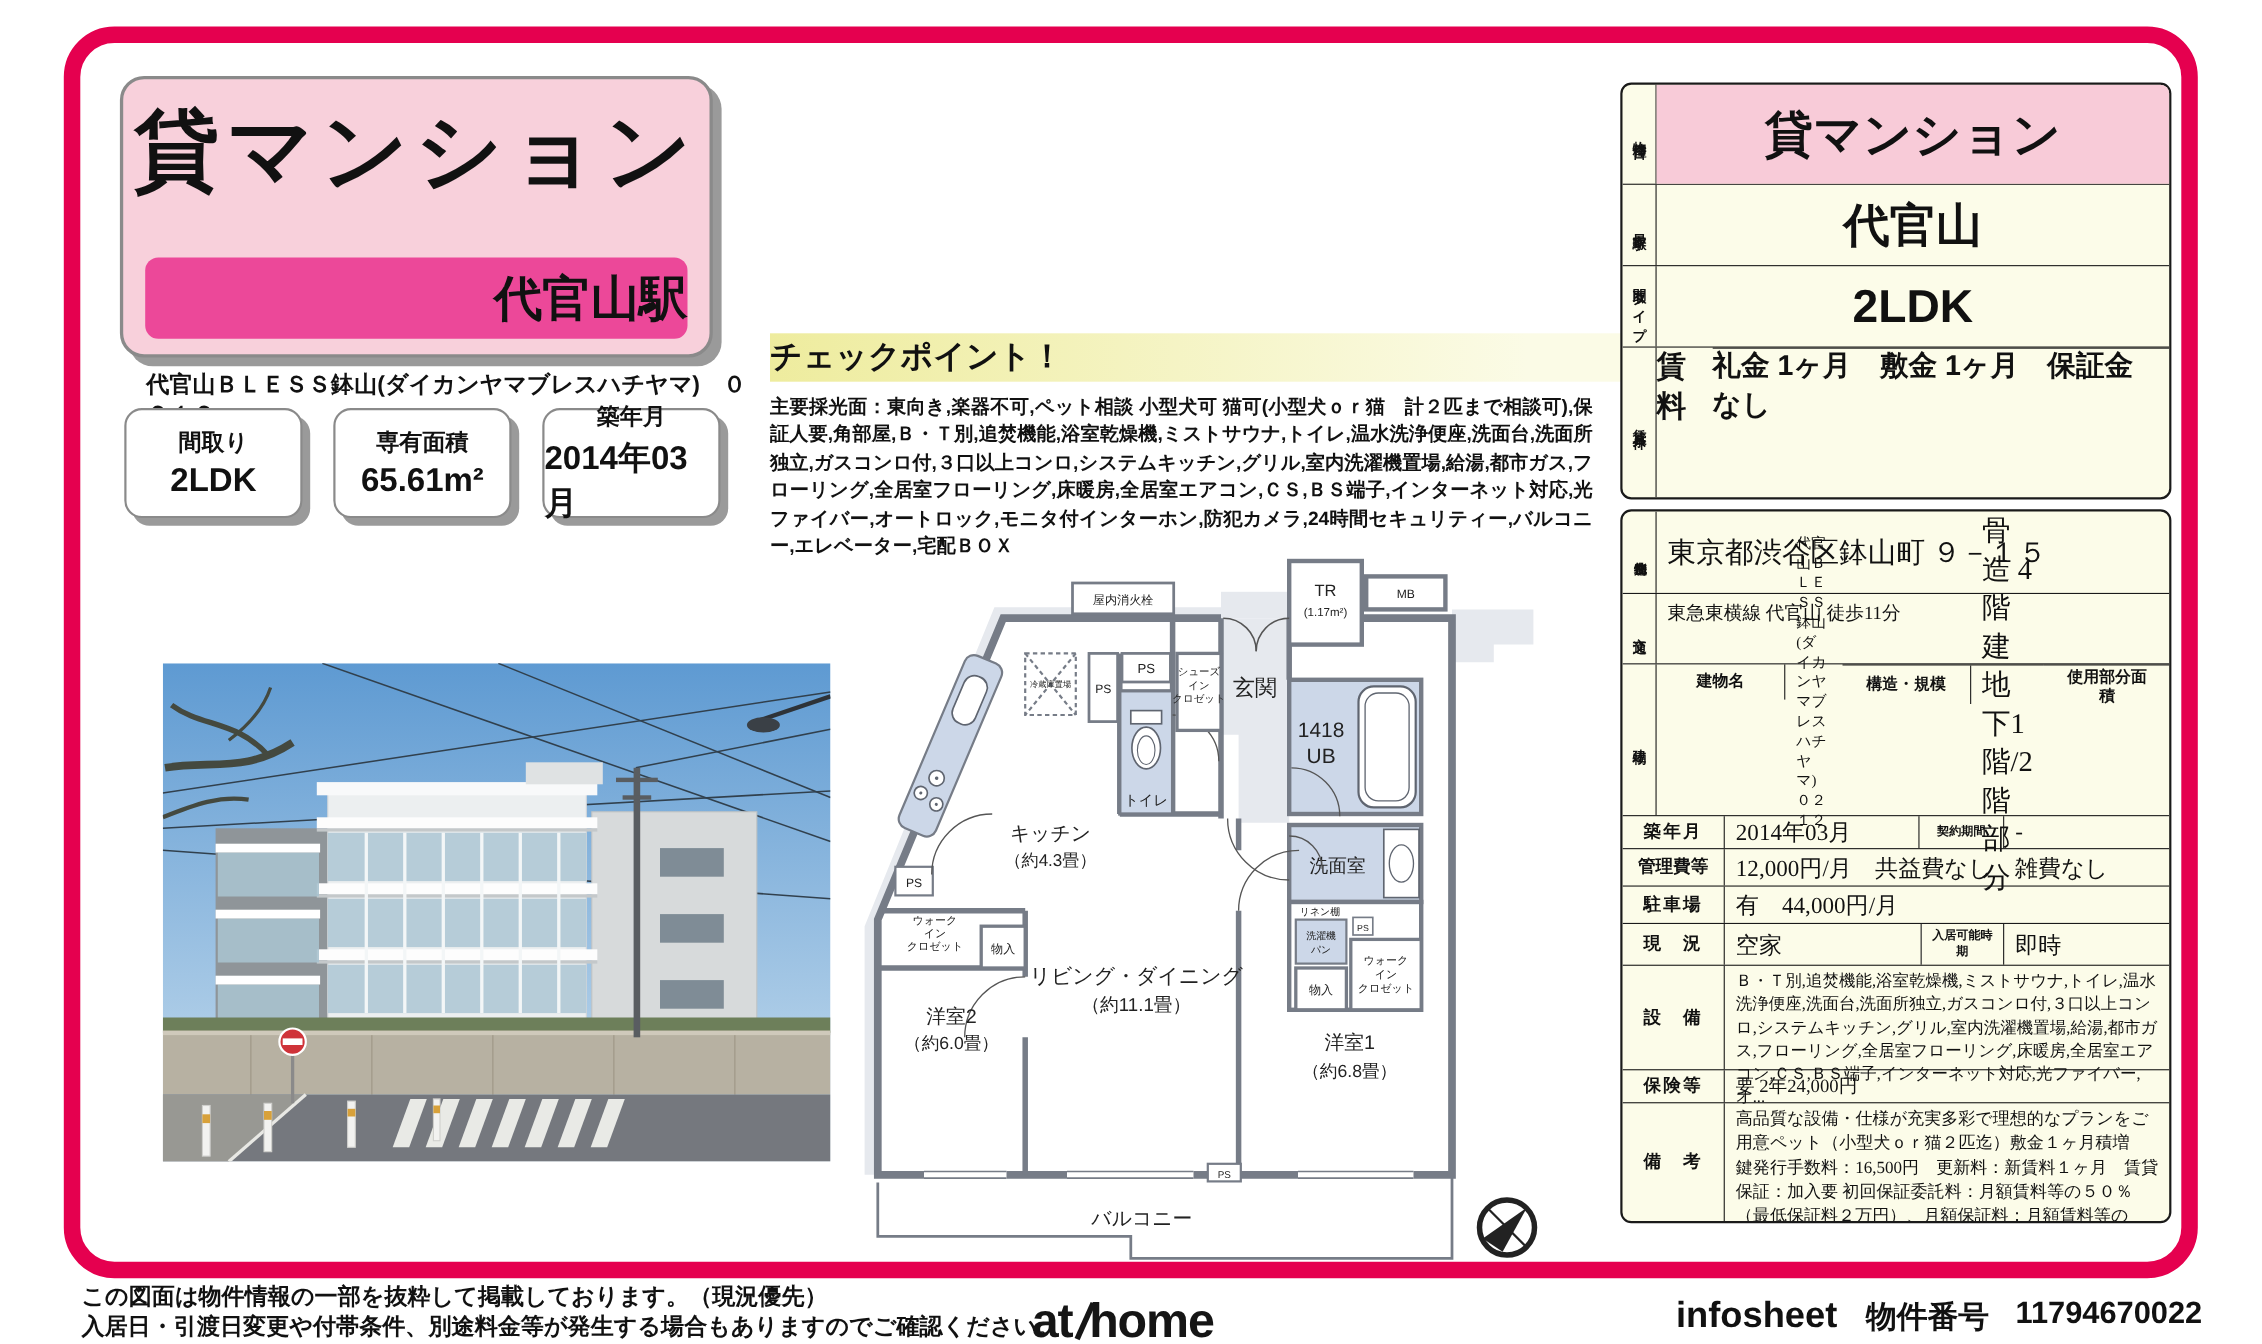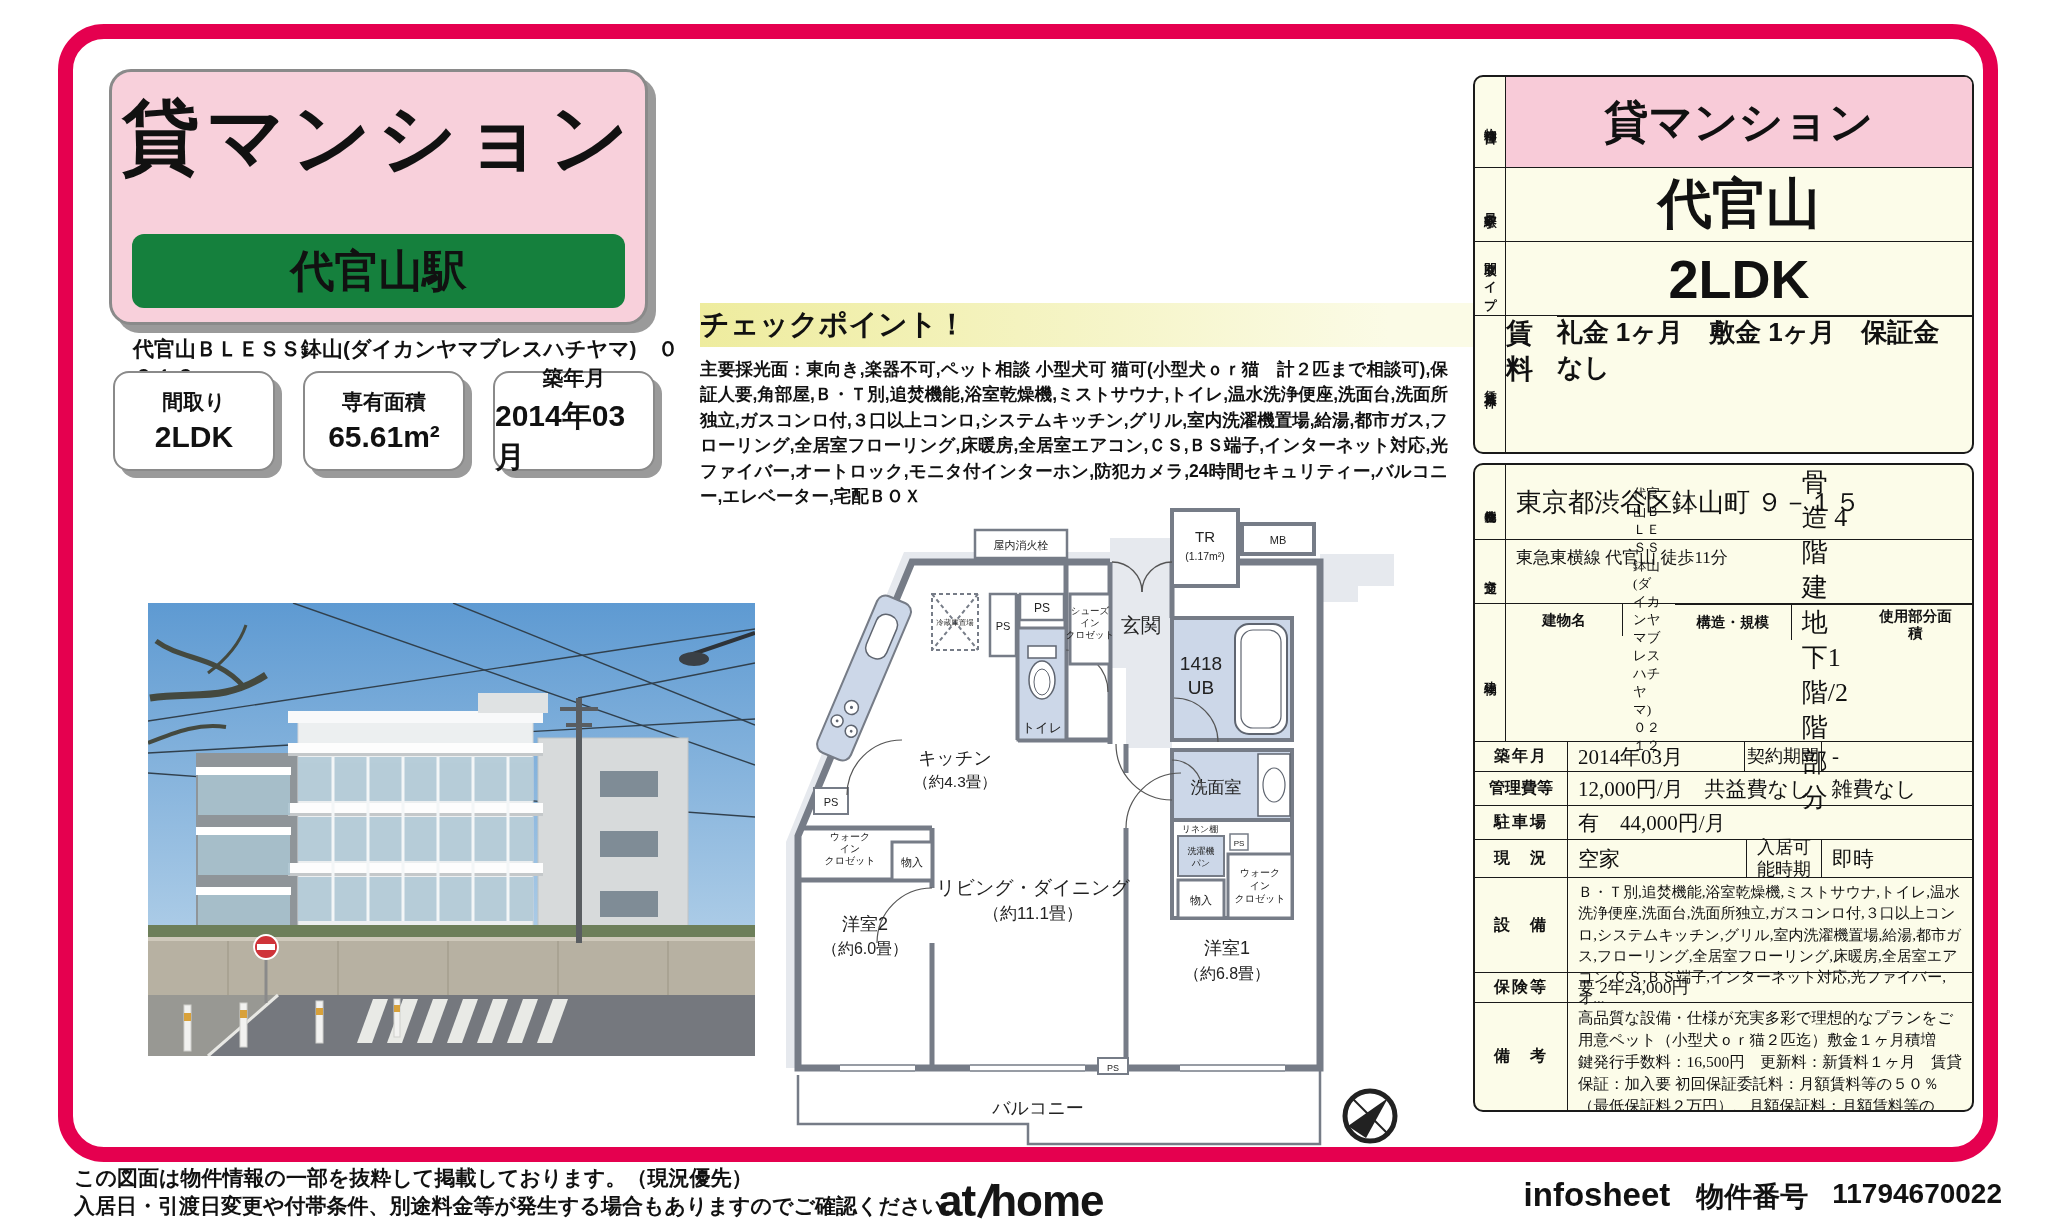--- a/index.html
+++ b/index.html
@@ -4,22 +4,22 @@
 <style>
   html,body{margin:0;padding:0;background:#fff;}
   .page{position:relative;width:2056px;height:1222px;background:#fff;overflow:hidden;
         font-family:"Liberation Sans","DejaVu Sans",sans-serif;color:#111;}
   .frame{position:absolute;left:58px;top:24px;width:1910px;height:1108px;
          border:15px solid #e5004f;border-radius:46px;background:#fff;}
   
   .title-box{position:absolute;left:36px;top:30px;width:533px;height:250px;background:#f8d0db;
              border:3px solid #8a8a8a;border-radius:22px;box-shadow:8px 8px 0 #9a9a9a;}
   .title-main{margin-top:14px;text-align:center;font-size:78px;font-weight:bold;letter-spacing:6px;color:#111;}
-  .title-station{position:absolute;left:20px;right:20px;bottom:14px;height:74px;background:#15803d;
-                 border-radius:12px;display:flex;align-items:center;justify-content:center;}
+  .title-station{position:absolute;left:20px;right:20px;bottom:14px;height:74px;background:#ec4899;
+                 border-radius:12px;display:flex;align-items:center;justify-content:flex-end;}
   .title-station span{font-size:44px;font-weight:bold;}
   .prop-name{position:absolute;left:60px;top:296px;width:560px;font-size:21px;font-weight:bold;}
   .spec-row{position:absolute;left:40px;top:332px;display:flex;gap:28px;}
   .spec-box{width:158px;height:96px;background:#fff;border:2px solid #8a8a8a;border-radius:16px;
             box-shadow:7px 7px 0 #9a9a9a;display:flex;flex-direction:column;align-items:center;justify-content:center;}
   .spec-label{font-size:21px;font-weight:bold;}
   .spec-value{font-size:30px;font-weight:bold;margin-top:4px;}
   
   .chk-head{position:absolute;left:627px;top:264px;width:810px;height:44px;
             background:linear-gradient(to right,#eeec9e,#fbfbe6 85%);
@@ -37,27 +37,27 @@
   .trow{display:flex;border-top:1.5px solid #1a1a1a;box-sizing:border-box;}
   .trow:first-child{border-top:none;}
   .vlab{width:30px;flex:0 0 30px;border-right:1.5px solid #1a1a1a;display:flex;align-items:center;justify-content:center;
         writing-mode:vertical-rl;text-orientation:upright;font-size:12.5px;font-weight:bold;letter-spacing:2px;}
   .hlab{width:92px;flex:0 0 92px;border-right:1.5px solid #1a1a1a;display:flex;align-items:center;justify-content:center;
         font-size:16px;font-weight:bold;letter-spacing:2px;text-align:center;}
   .sublab{width:116px;flex:0 0 116px;border-right:1.5px solid #1a1a1a;display:flex;align-items:center;justify-content:center;
         font-size:14.5px;font-weight:bold;text-align:center;line-height:1.15;}
   .val{flex:1;display:flex;align-items:center;padding:0 10px;box-sizing:border-box;}
   .serif{font-family:"Liberation Serif","DejaVu Serif",serif;}
-  .big{font-size:54px;font-weight:bold;justify-content:center;}
+  .big{font-size:42px;font-weight:bold;justify-content:center;}
   .pinkbg{background:#f8cbd8;}
   .colstack{flex:1;display:flex;}
   .subrow{display:flex;border-top:1.5px solid #1a1a1a;box-sizing:border-box;}
   .subrow:first-child{border-top:none;}
   .k2{width:76px;flex:0 0 76px;border-left:1.5px solid #1a1a1a;border-right:1.5px solid #1a1a1a;
-      display:flex;align-items:center;justify-content:center;font-size:18px;font-weight:normal;text-align:center;line-height:1.2;}
+      display:flex;align-items:center;justify-content:center;font-size:11px;font-weight:bold;text-align:center;line-height:1.2;}
   .v2{width:150px;flex:0 0 150px;display:flex;align-items:center;padding:0 10px;box-sizing:border-box;}
   .wrapval{align-items:flex-start;padding-top:4px;line-height:1.42;display:block;}
   
   .foot-note{position:absolute;left:74px;font-size:21px;font-weight:bold;}
   .athome{position:absolute;left:938px;top:1176px;font-size:44px;font-weight:bold;letter-spacing:-1px;color:#151515;display:flex;align-items:center;}
   .ah-slash{display:inline-block;width:5px;height:36px;background:#151515;transform:rotate(24deg);margin:0 1px 0 9px;}
   .foot-right{position:absolute;right:54px;top:1176px;display:flex;align-items:baseline;gap:26px;}
   .infosheet{font-size:33px;font-weight:bold;}
   .propno{font-size:28px;font-weight:bold;border-bottom:2.5px solid #111;padding-bottom:14px;display:flex;gap:24px;}
 </style>

